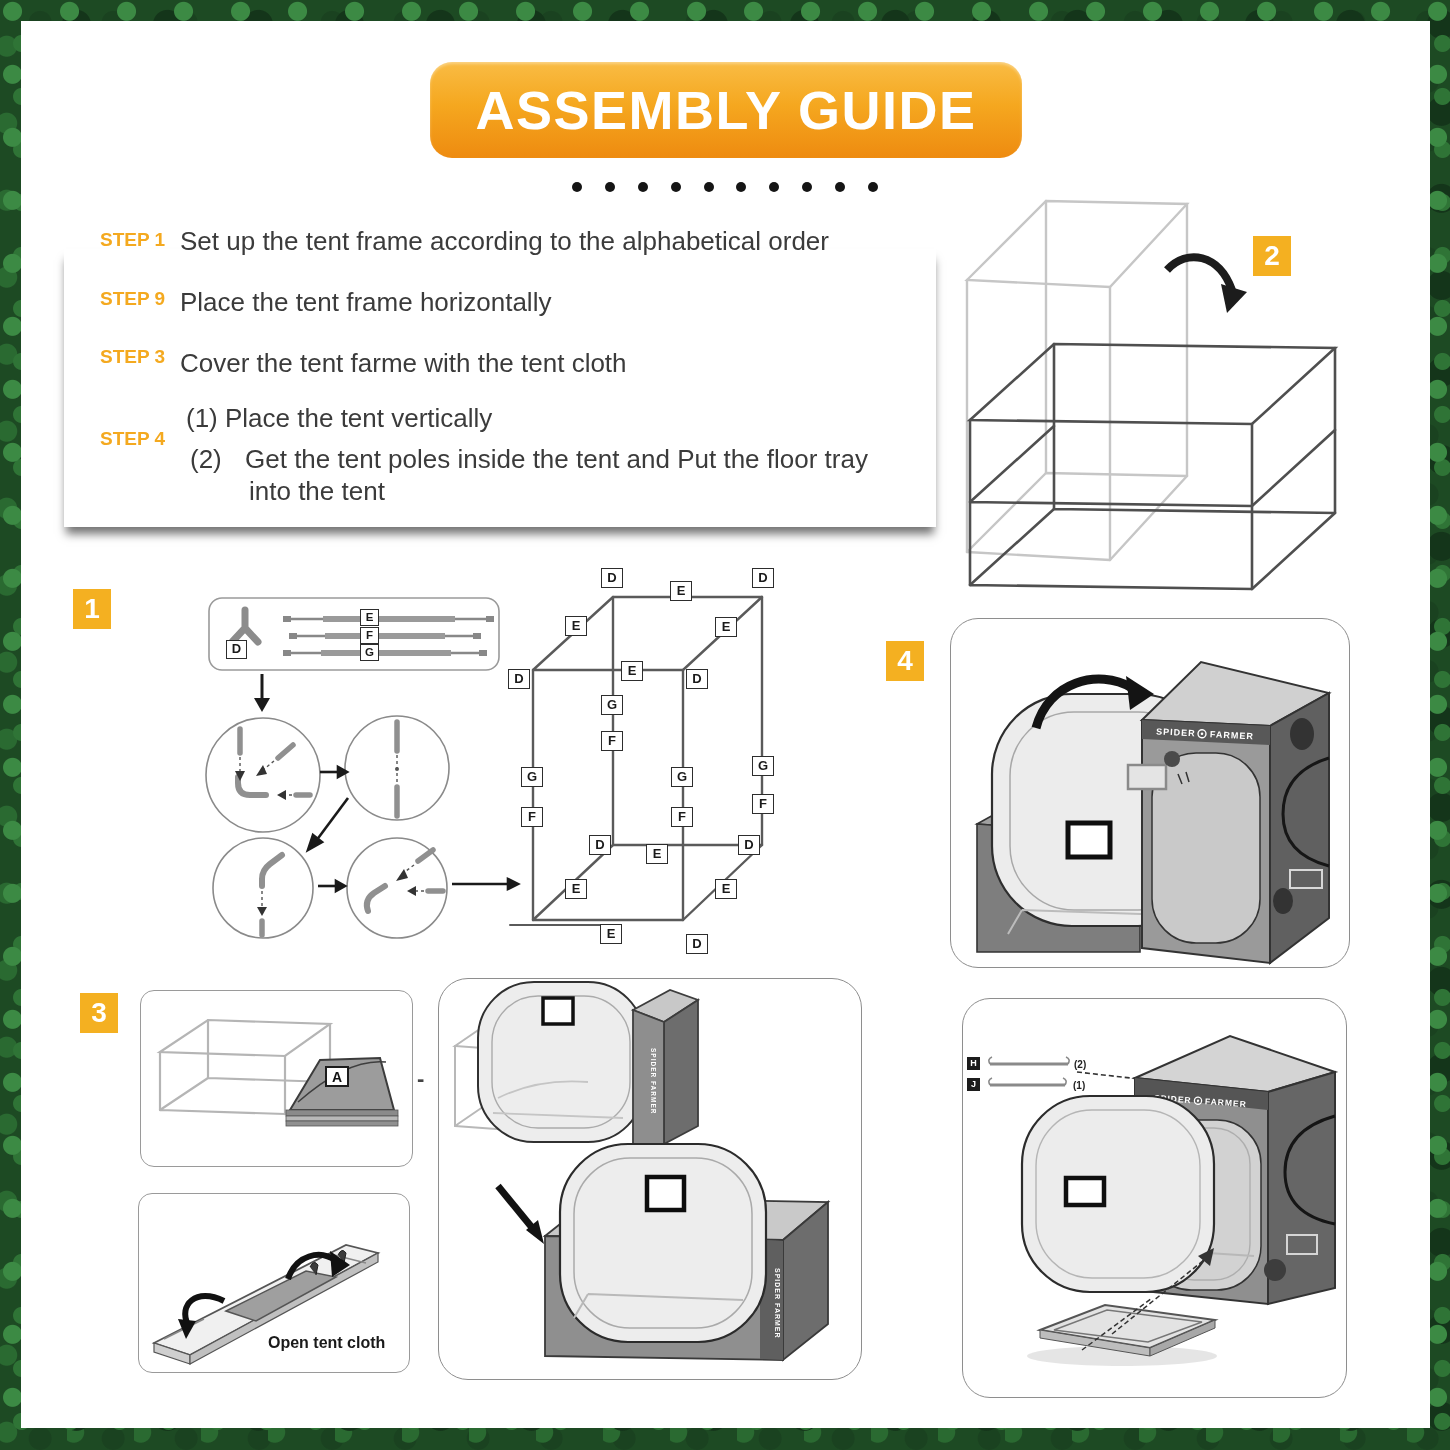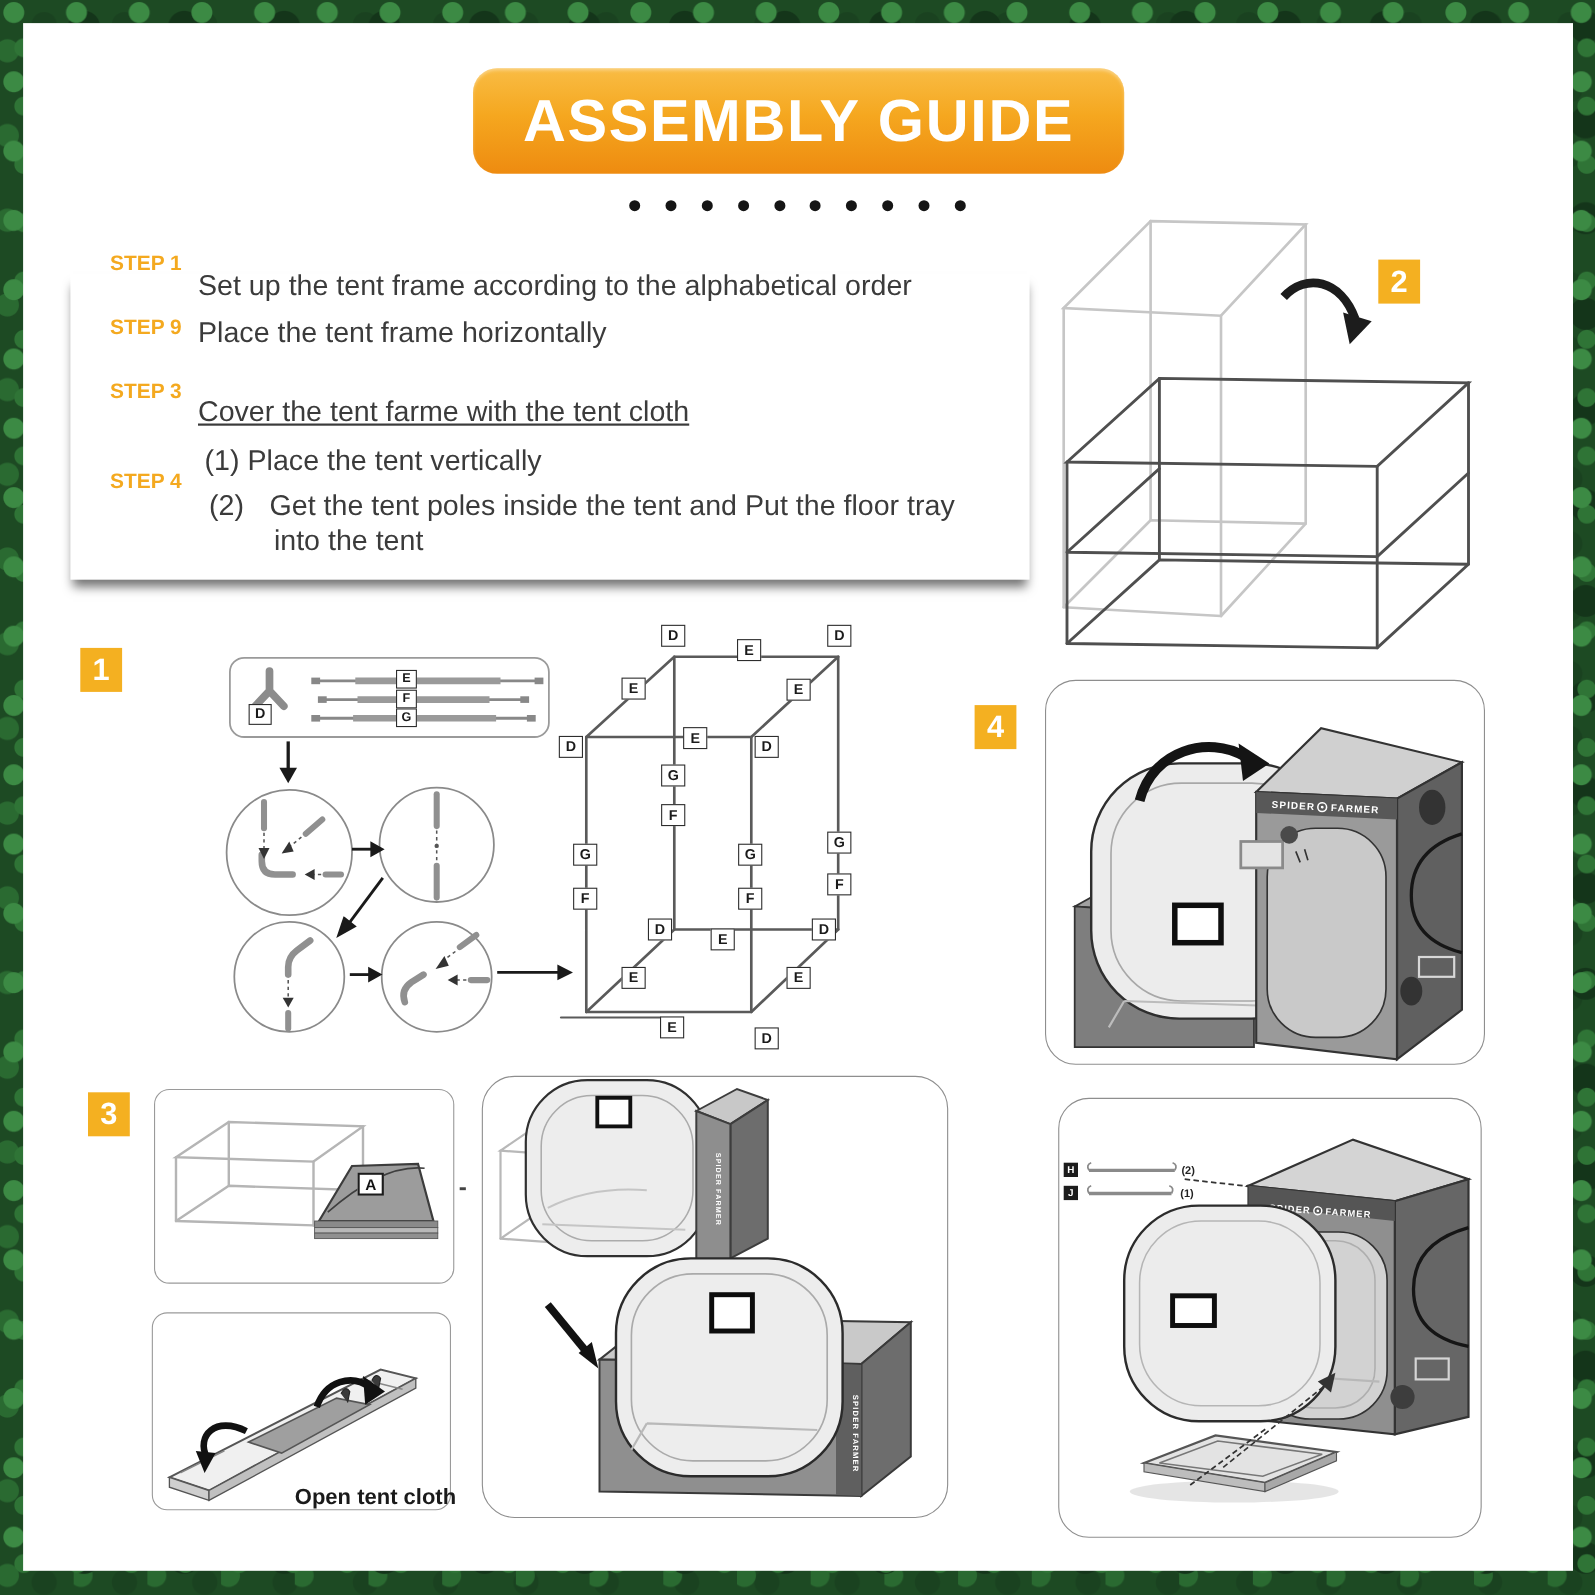--- a/index.html
+++ b/index.html
@@ -33,21 +33,21 @@
   .pbox{position:absolute;border:1.5px solid #9a9a9a;border-radius:14px;background:#ffffff;box-sizing:border-box;}
   .flabel{position:absolute;width:22px;height:20px;background:#ffffff;border:1.6px solid #2d2d2d;
           font-size:13px;font-weight:700;line-height:17px;text-align:center;color:#1a1a1a;box-sizing:border-box;}
   .plabel{position:absolute;width:19px;height:17px;background:#ffffff;border:1.4px solid #2d2d2d;
           font-size:11.5px;font-weight:700;line-height:14px;text-align:center;color:#1a1a1a;box-sizing:border-box;}
   .alabel{position:absolute;width:24px;height:21px;background:#ffffff;border:2px solid #1c1c1c;
           font-size:14px;font-weight:700;line-height:18px;text-align:center;color:#111;box-sizing:border-box;}
   .polelabel{position:absolute;width:13px;height:13px;background:#1c1c1c;color:#fff;
           font-size:9px;font-weight:700;line-height:13px;text-align:center;}
   .polecount{position:absolute;color:#222;font-size:10px;font-weight:700;}
-  .caption{position:absolute;color:#1a1a1a;font-size:20px;font-weight:700;white-space:nowrap;margin-top:16px;}
+  .caption{position:absolute;color:#1a1a1a;font-size:16px;font-weight:700;white-space:nowrap;}
   .connector{position:absolute;color:#444;font-size:22px;font-weight:700;}
   svg{position:absolute;overflow:visible;}
   svg text.brand{fill:#ffffff;font-family:"Liberation Sans",sans-serif;font-weight:700;letter-spacing:1px;}
 </style>
 </head>
 <body>
 
 <div class="page">
   <div class="bg"></div>
   <div class="content"></div>
@@ -63,25 +63,25 @@
       <i></i>
       <i></i>
       <i></i>
       <i></i>
       <i></i>
       <i></i>
   </div>
 
   <div class="steps-card"></div>
   <div class="step-label" style="left:100px;top:229px;">STEP 1</div>
-  <div class="step-text" style="left:180px;top:244px;">Set up the tent frame according to the alphabetical order</div>
+  <div class="step-text" style="left:180px;top:226px;">Set up the tent frame according to the alphabetical order</div>
   <div class="step-label" style="left:100px;top:288px;">STEP 9</div>
   <div class="step-text" style="left:180px;top:287px;">Place the tent frame horizontally</div>
   <div class="step-label" style="left:100px;top:346px;">STEP 3</div>
-  <div class="step-text" style="left:180px;top:359px;text-decoration:underline;">Cover the tent farme with the tent cloth</div>
+  <div class="step-text" style="left:180px;top:348px;">Cover the tent farme with the tent cloth</div>
   <div class="step-label" style="left:100px;top:428px;">STEP 4</div>
   <div class="step-text" style="left:186px;top:403px;">(1)</div>
   <div class="step-text" style="left:225px;top:403px;">Place the tent vertically</div>
   <div class="step-text" style="left:190px;top:444px;">(2)</div>
   <div class="step-text" style="left:245px;top:444px;">Get the tent poles inside the tent and Put the floor tray</div>
   <div class="step-text" style="left:249px;top:476px;">into the tent</div>
 
   <div class="badge" style="left:73px;top:589px;">1</div>
   <div class="badge" style="left:1253px;top:236px;">2</div>
   <div class="badge" style="left:80px;top:993px;">3</div>

